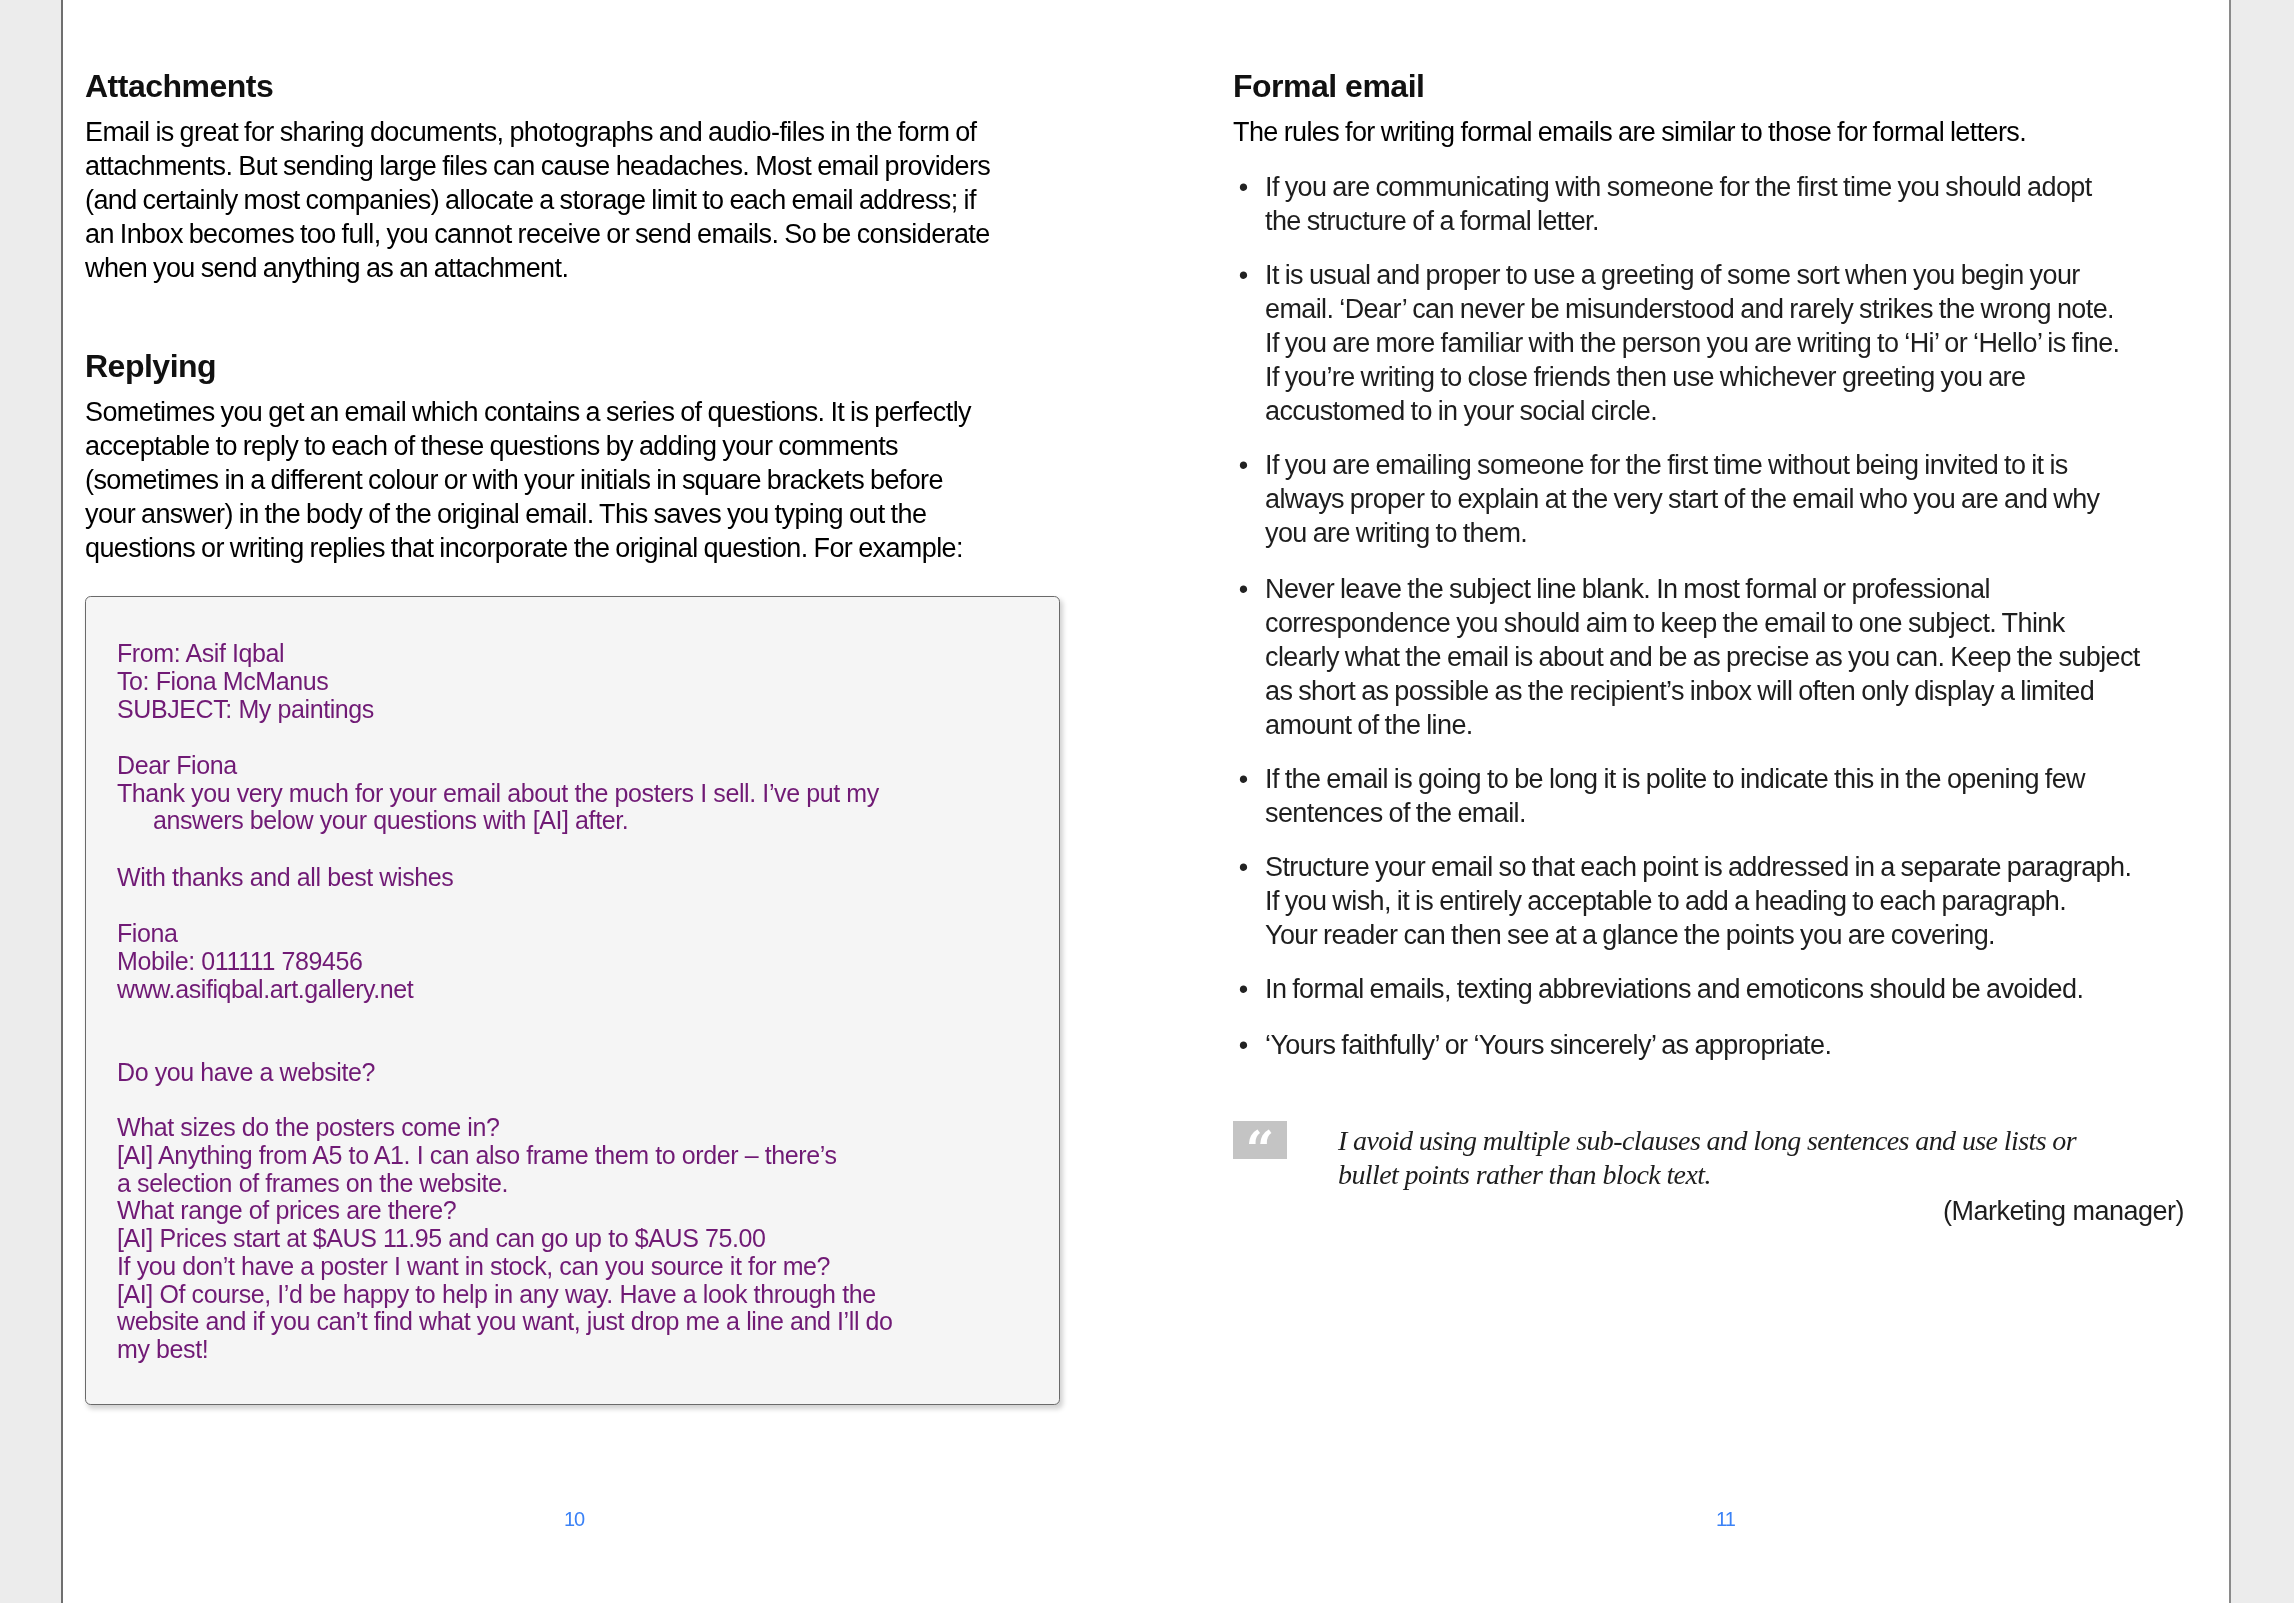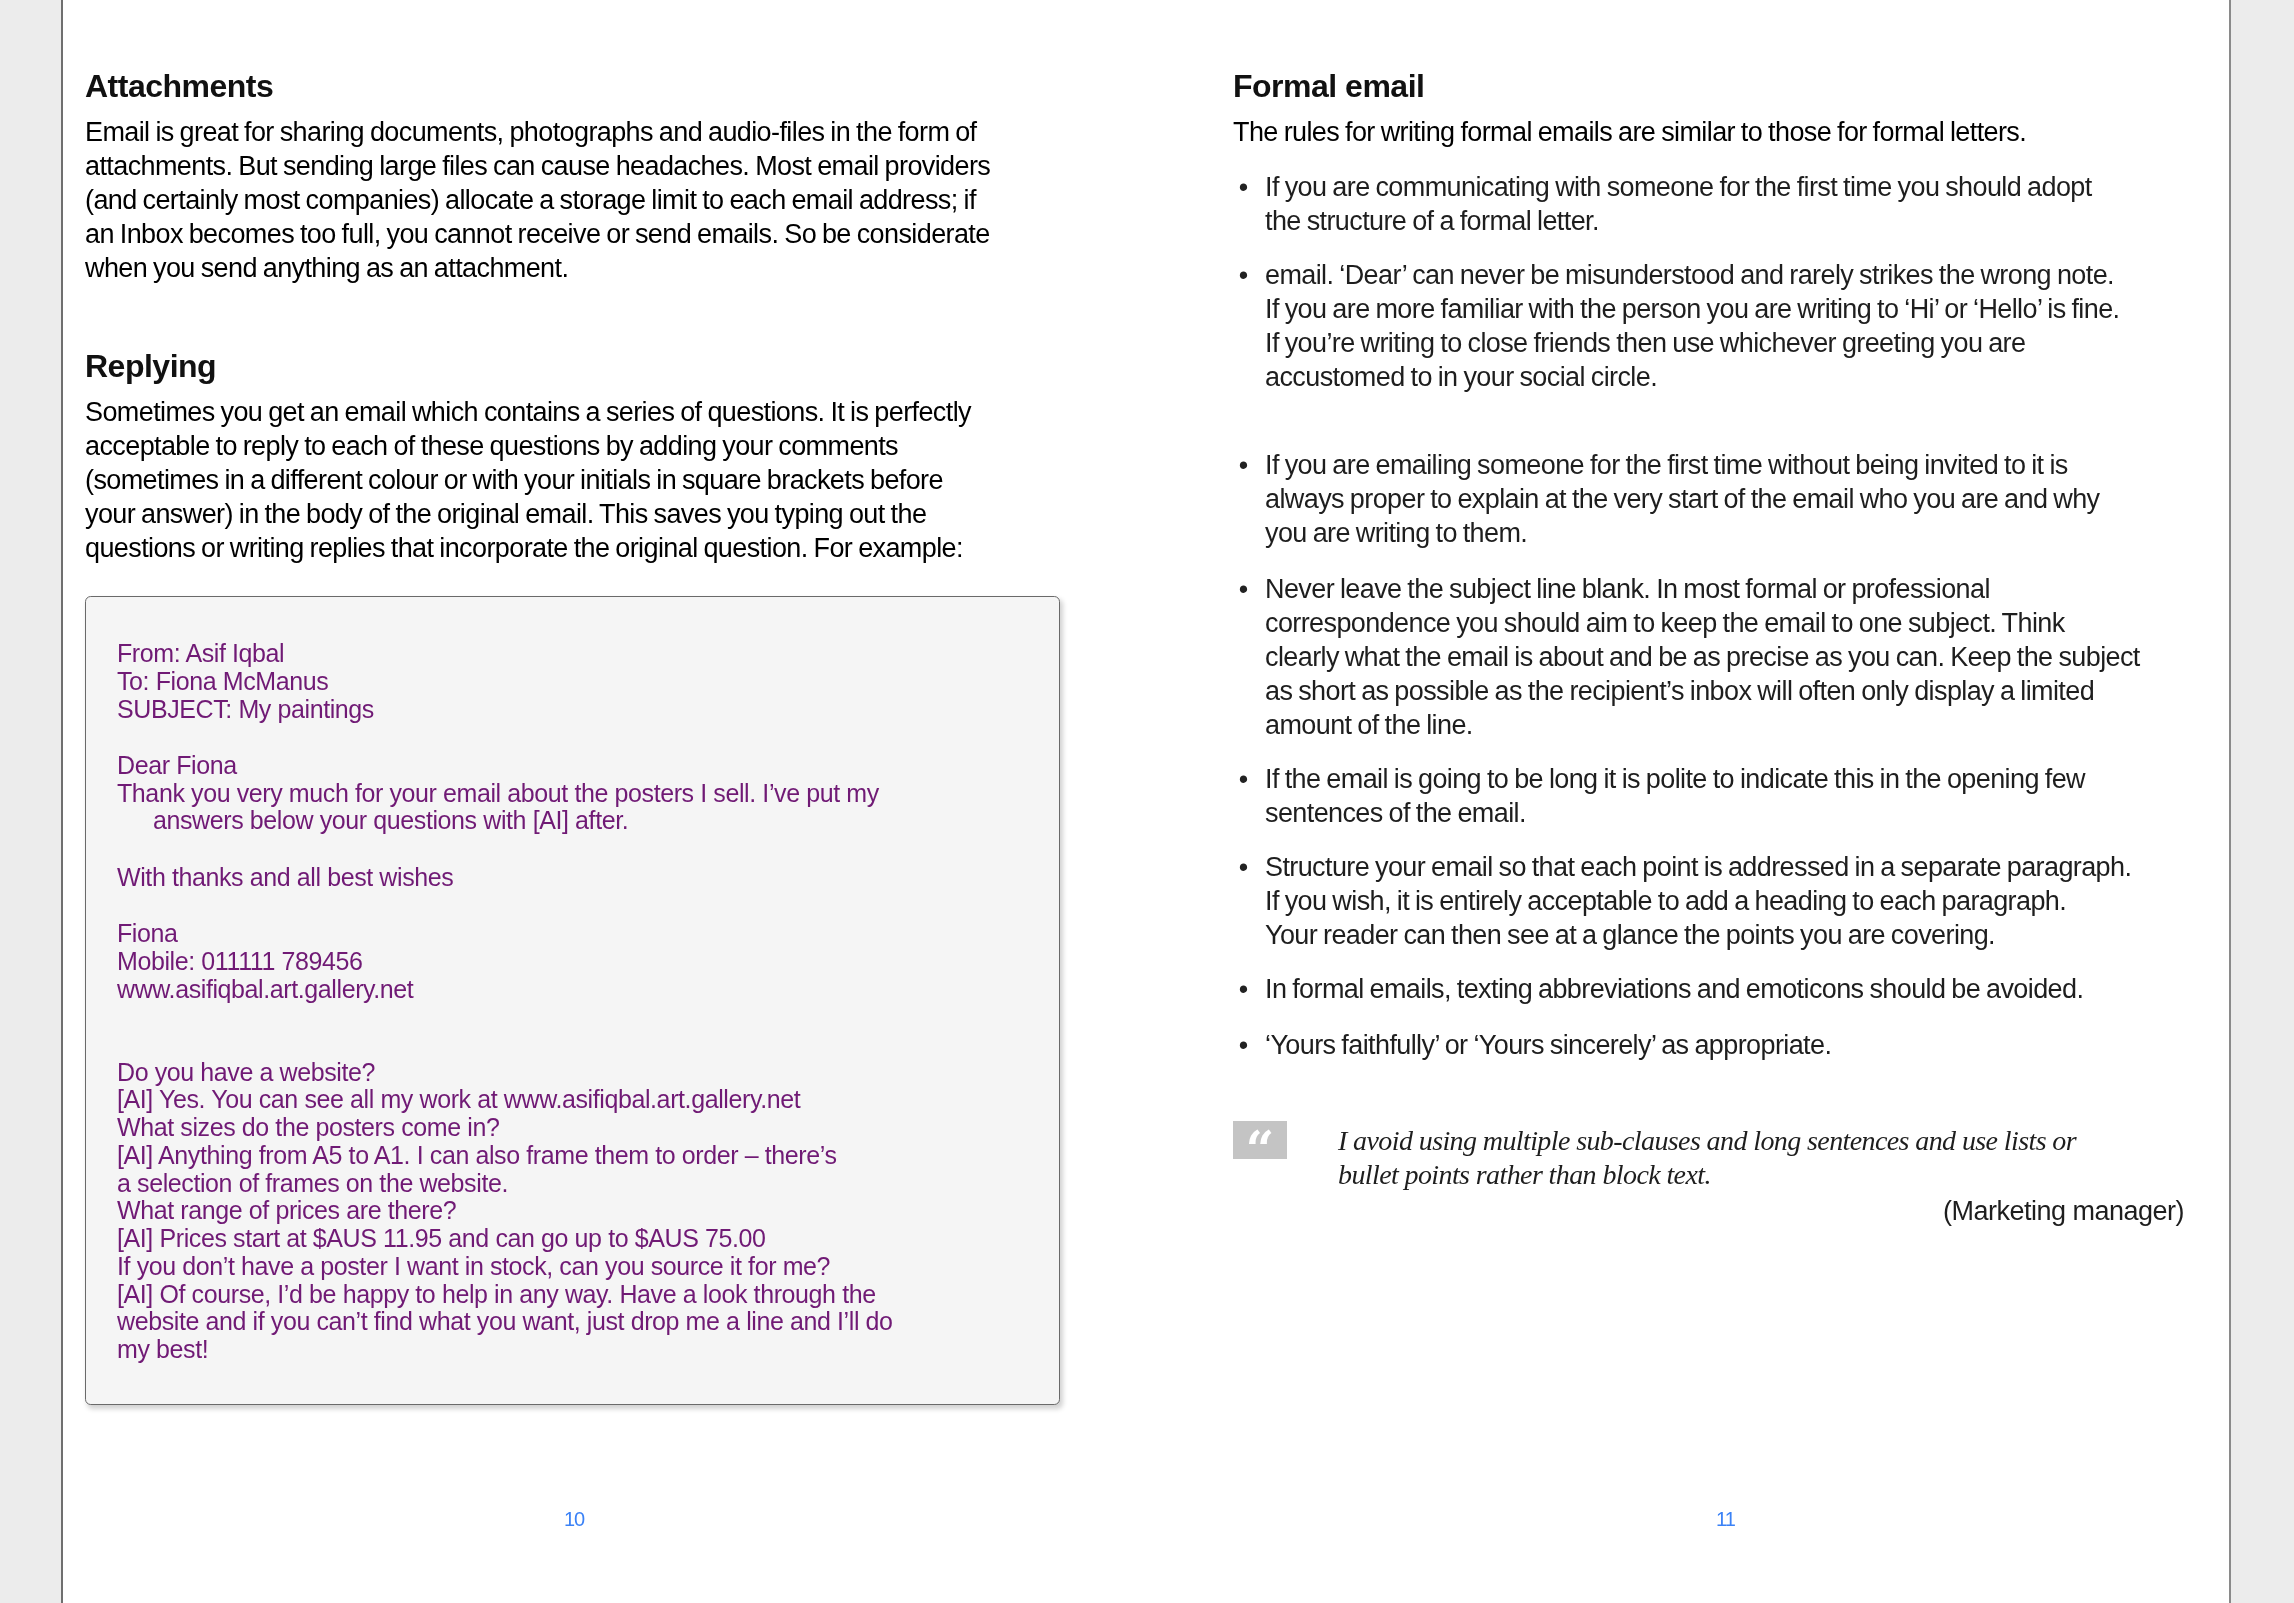--- a/index.html
+++ b/index.html
@@ -101,21 +101,20 @@
     <div class="email-line" style="top:182px;">Thank you very much for your email about the posters I sell. I’ve put my</div>
     <div class="email-line" style="top:209px;margin-left:36px;">answers below your questions with [AI] after.</div>
 
     <div class="email-line" style="top:266px;">With thanks and all best wishes</div>
 
     <div class="email-line" style="top:322px;">Fiona</div>
     <div class="email-line" style="top:350px;">Mobile: 011111 789456</div>
     <div class="email-line" style="top:378px;">www.asifiqbal.art.gallery.net</div>
 
     <div class="email-line" style="top:461px;">Do you have a website?</div>
-    <div class="email-line" style="top:488px;">[AI] Yes. You can see all my work at www.asifiqbal.art.gallery.net</div>
     <div class="email-line" style="top:516px;">What sizes do the posters come in?</div>
     <div class="email-line" style="top:544px;">[AI] Anything from A5 to A1. I can also frame them to order – there’s</div>
     <div class="email-line" style="top:572px;">a selection of frames on the website.</div>
     <div class="email-line" style="top:599px;">What range of prices are there?</div>
     <div class="email-line" style="top:627px;">[AI] Prices start at $AUS 11.95 and can go up to $AUS 75.00</div>
     <div class="email-line" style="top:655px;">If you don’t have a poster I want in stock, can you source it for me?</div>
     <div class="email-line" style="top:683px;">[AI] Of course, I’d be happy to help in any way. Have a look through the</div>
     <div class="email-line" style="top:710px;text-align:center;">website and if you can’t find what you want, just drop me a line and I’ll do</div>
     <div class="email-line" style="top:738px;">my best!</div>
   </div>
@@ -131,20 +130,21 @@
     <li style="top:170px;">
       <span class="bullet-dot">•</span>
       <div class="bullet-text">
         <span style="display:block">If you are communicating with someone for the first time you should adopt</span>
         <span style="display:block">the structure of a formal letter.</span>
       </div>
     </li>
     <li style="top:258px;">
       <span class="bullet-dot">•</span>
       <div class="bullet-text">
+        <span style="display:block">It is usual and proper to use a greeting of some sort when you begin your</span>
         <span style="display:block">email. ‘Dear’ can never be misunderstood and rarely strikes the wrong note.</span>
         <span style="display:block">If you are more familiar with the person you are writing to ‘Hi’ or ‘Hello’ is fine.</span>
         <span style="display:block">If you’re writing to close friends then use whichever greeting you are</span>
         <span style="display:block">accustomed to in your social circle.</span>
       </div>
     </li>
     <li style="top:448px;">
       <span class="bullet-dot">•</span>
       <div class="bullet-text">
         <span style="display:block">If you are emailing someone for the first time without being invited to it is</span>

